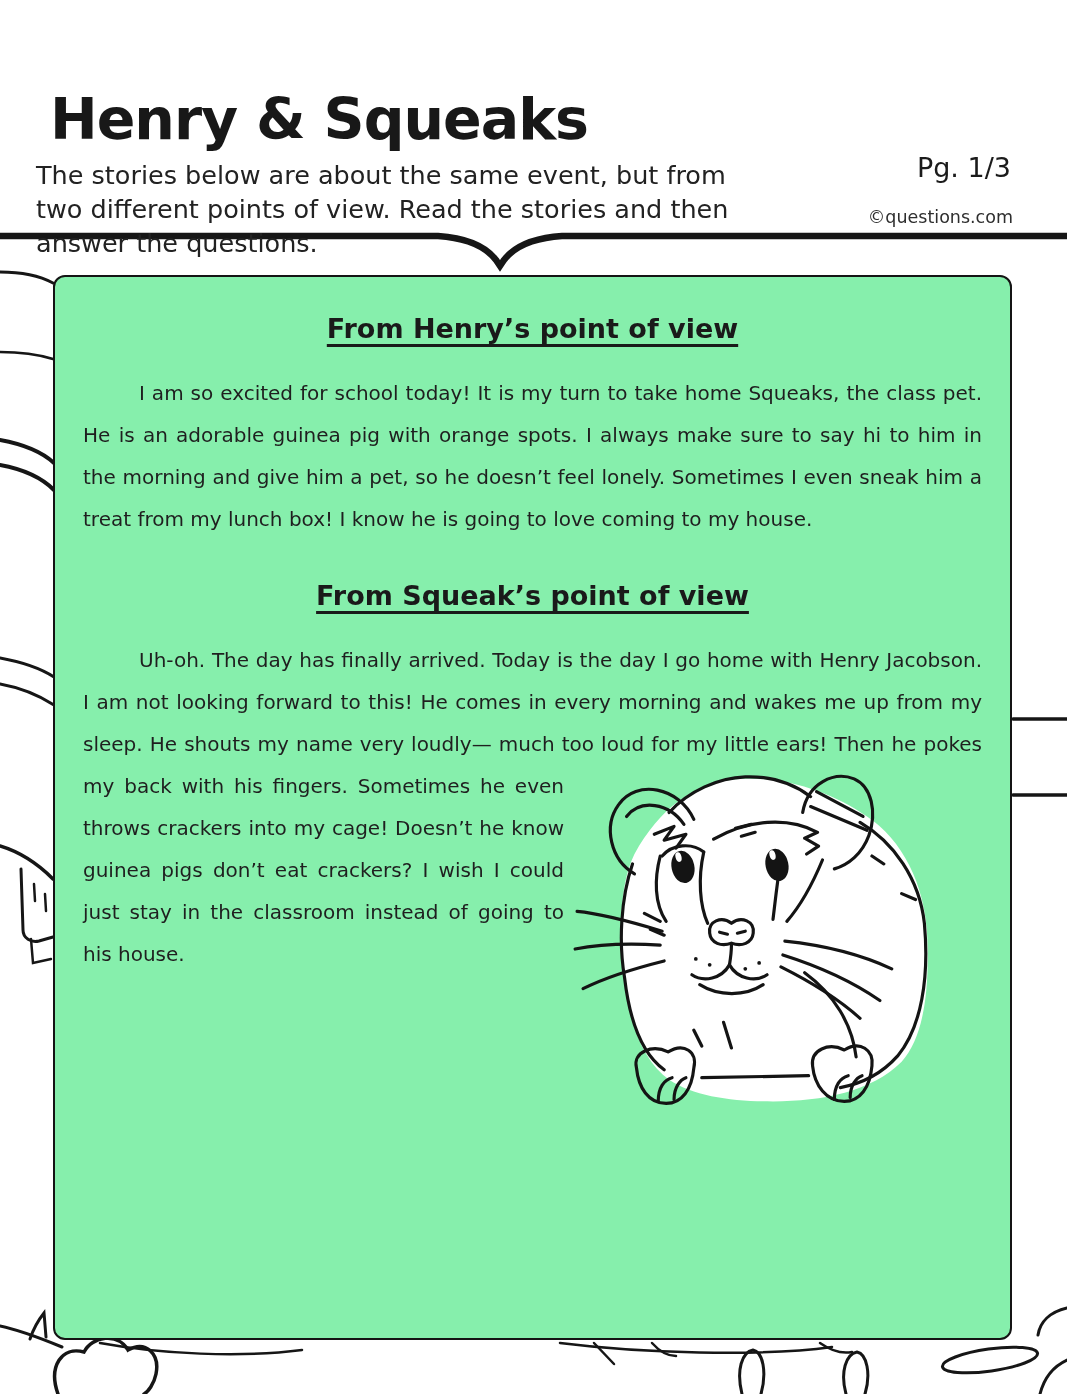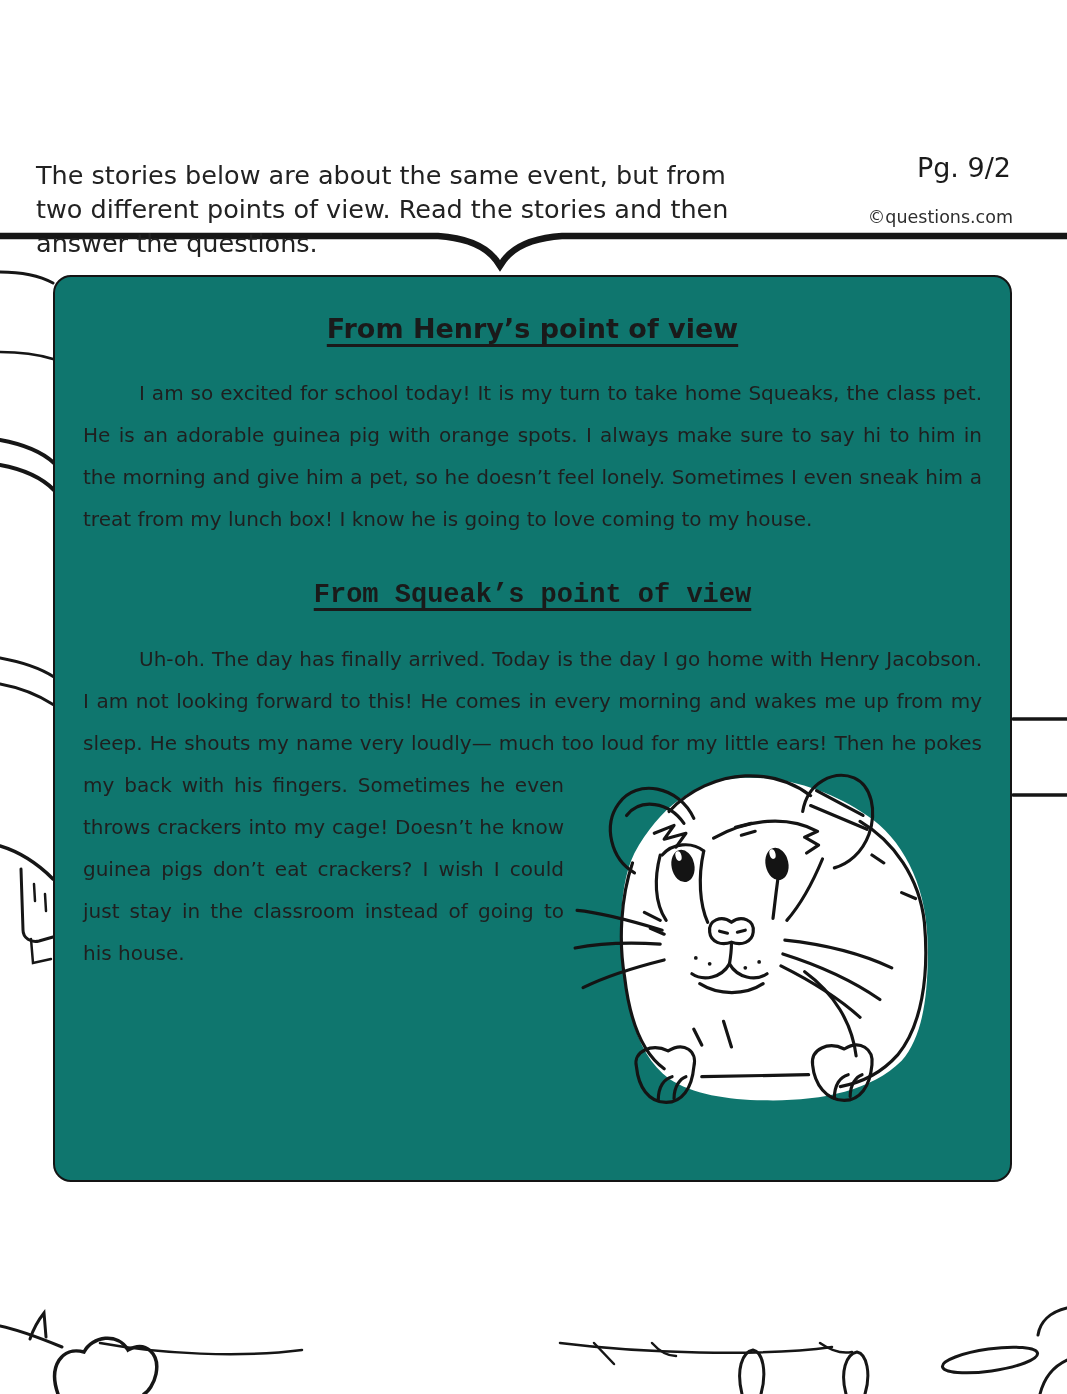--- a/index.html
+++ b/index.html
@@ -19,30 +19,30 @@
     line-height:34px;color:#222;z-index:2;white-space:pre-line;
   }
   .page-label{
     position:absolute;right:56px;top:152px;font-size:27px;color:#1b1b1b;z-index:2;
   }
   .credit{
     position:absolute;right:54px;top:207px;font-size:17.5px;color:#2e2e2e;z-index:2;
   }
   
   .story-box{
-    position:absolute;left:53px;top:275px;width:959px;height:907px;
-    box-sizing:border-box;border:2.6px solid #141414;border-radius:18px;
-    background:#0f766e;z-index:1;padding:0 28px;overflow:hidden;
+    position:absolute;left:53px;top:275px;width:959px;height:1065px;
+    box-sizing:border-box;border:2.6px solid #141414;border-radius:12px;
+    background:#86efac;z-index:1;padding:0 28px;overflow:hidden;
   }
   .story-heading{
     margin-top:36px;text-align:center;font-size:27px;font-weight:bold;
     color:#1a1a1a;text-decoration:underline;text-decoration-thickness:2.5px;
     text-underline-offset:6px;
   }
-  .story-heading.second{margin-top:40px;font-family:Liberation Mono, monospace;}
+  .story-heading.second{margin-top:40px;}
   .story-text{
     margin:28px 0 0 0;font-size:20px;line-height:42px;text-align:justify;
     text-indent:56px;color:#1f1f1f;
   }
   .story2-flow{margin-top:28px;}
   .float-pusher{float:right;width:1px;height:126px;margin-right:-1px;}
   .pig-float{float:right;clear:right;width:418px;height:376px;}
   .story2-flow .story-text{margin-top:0;}
   .clear{clear:both;}
 </style>
@@ -77,24 +77,25 @@
     <path d="M560,1343 C640,1353 760,1357 832,1347" stroke-width="2.5"></path>
     <path d="M594,1343 L614,1364" stroke-width="2.5"></path>
     <path d="M652,1343 C660,1352 668,1356 676,1356" stroke-width="2.5"></path>
     <path d="M820,1343 C830,1350 842,1354 852,1352" stroke-width="2.5"></path>
     <path d="M742,1394 C736,1370 742,1352 753,1350 C763,1352 767,1372 761,1394" stroke-width="3"></path>
     <path d="M846,1394 C840,1372 846,1354 857,1352 C867,1354 871,1374 865,1394" stroke-width="3"></path>
     <ellipse cx="990" cy="1360" rx="48" ry="11" transform="rotate(-8 990 1360)" stroke-width="3"></ellipse>
     <path d="M1040,1394 C1044,1378 1054,1366 1067,1360" stroke-width="3"></path>
   </svg>
 
+  <h1 class="title">Henry &amp; Squeaks</h1>
   <p class="instructions">The stories below are about the same event, but from
 two different points of view. Read the stories and then
 answer the questions.</p>
-  <div class="page-label">Pg. 9/2</div>
+  <div class="page-label">Pg. 1/3</div>
   <div class="credit">©questions.com</div>
 
   <div class="story-box">
 
     <h2 class="story-heading">From Henry’s point of view</h2>
     <p class="story-text">I am so excited for school today! It is my turn to take home Squeaks, the class pet. He is an adorable guinea pig with orange spots. I always make sure to say hi to him in the morning and give him a pet, so he doesn’t feel lonely. Sometimes I even sneak him a treat from my lunch box! I know he is going to love coming to my house.</p>
 
     <h2 class="story-heading second">From Squeak’s point of view</h2>
 
     <div class="story2-flow">

